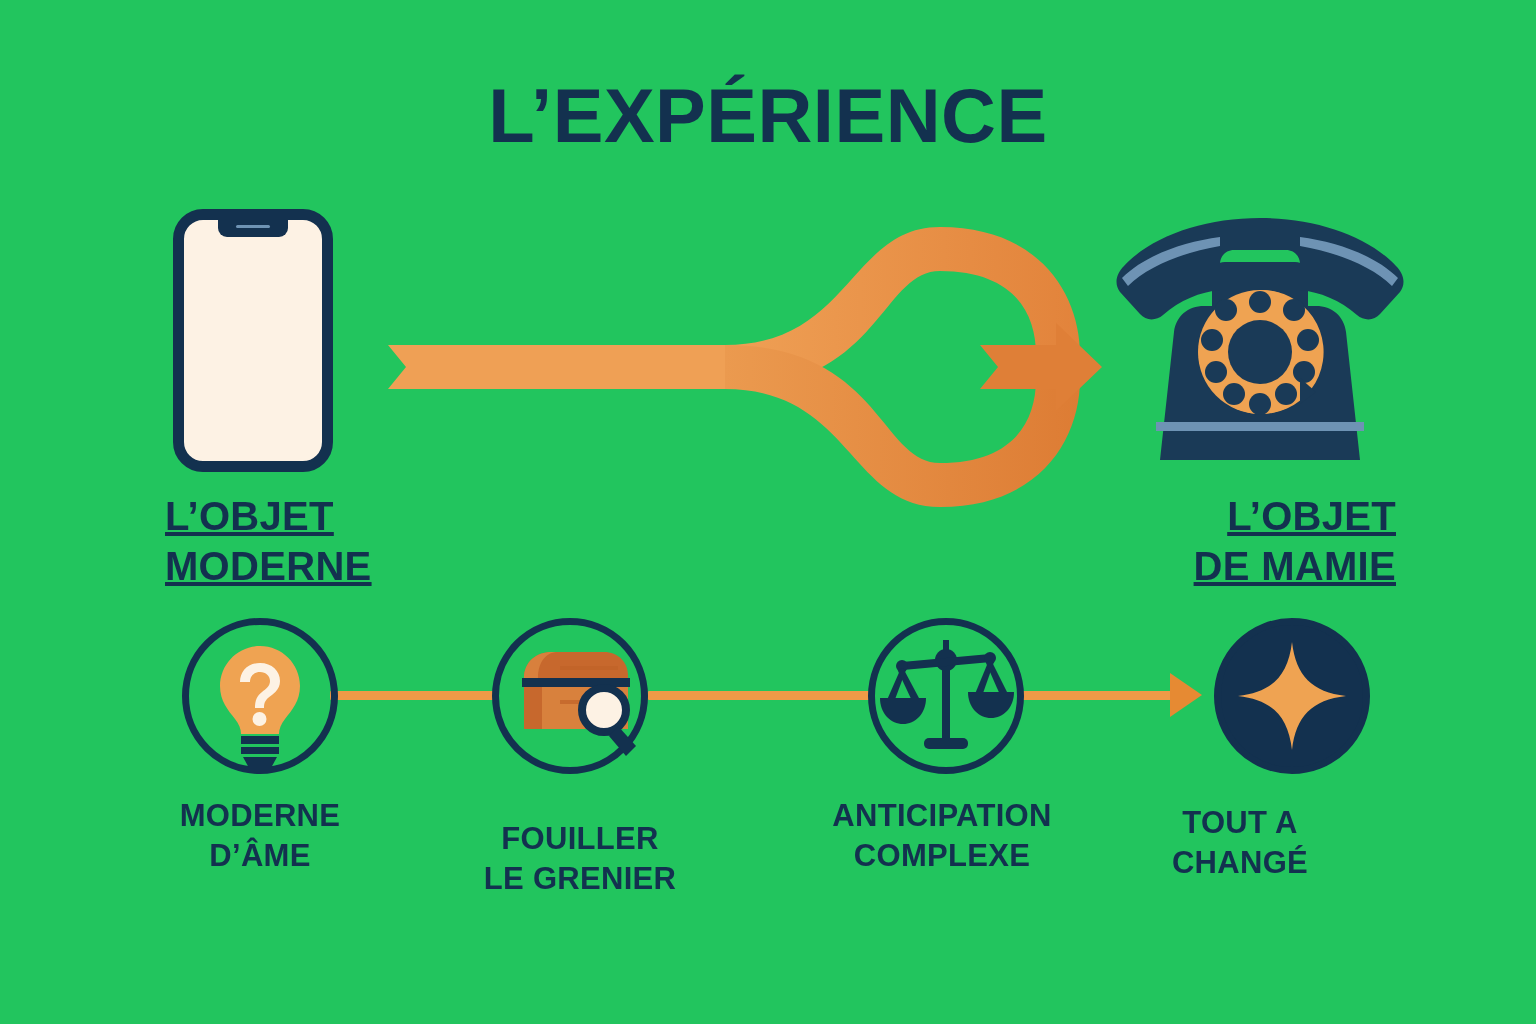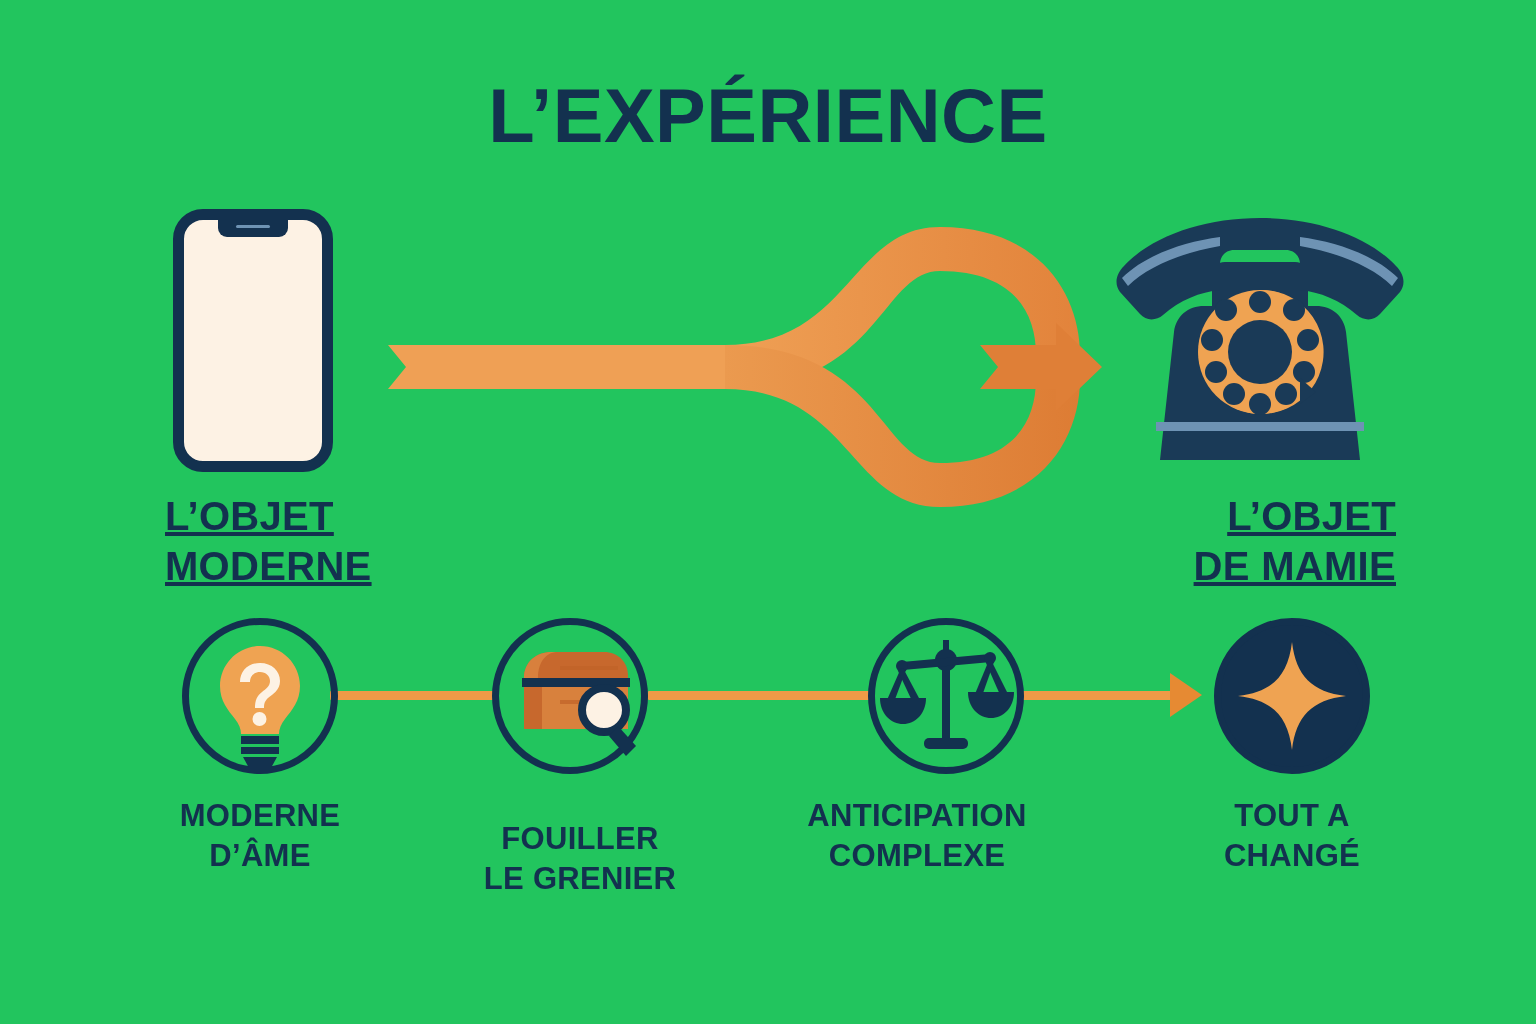--- a/index.html
+++ b/index.html
@@ -158,22 +158,22 @@
     font-weight: 700;
     color: #13314f;
     line-height: 1.3;
     letter-spacing: 0.3px;
     text-align: center;
     white-space: pre-line;
     width: 330px;
   }
   #slabel-1 { left: 95px; }
   #slabel-2 { left: 415px; margin-top: 23px; }
-  #slabel-3 { left: 752px; text-align: center; }
-  #slabel-4 { left: 1127px; }
+  #slabel-3 { left: 777px; text-align: center; }
+  #slabel-4 { left: 1075px; margin-top: 7px; }
 </style>
 </head>
 <body>
 
 <div id="stage">
 
   <div id="title">L’EXPÉRIENCE</div>
 
   <div id="phone-wrap">
     <div id="phone-body"></div>

